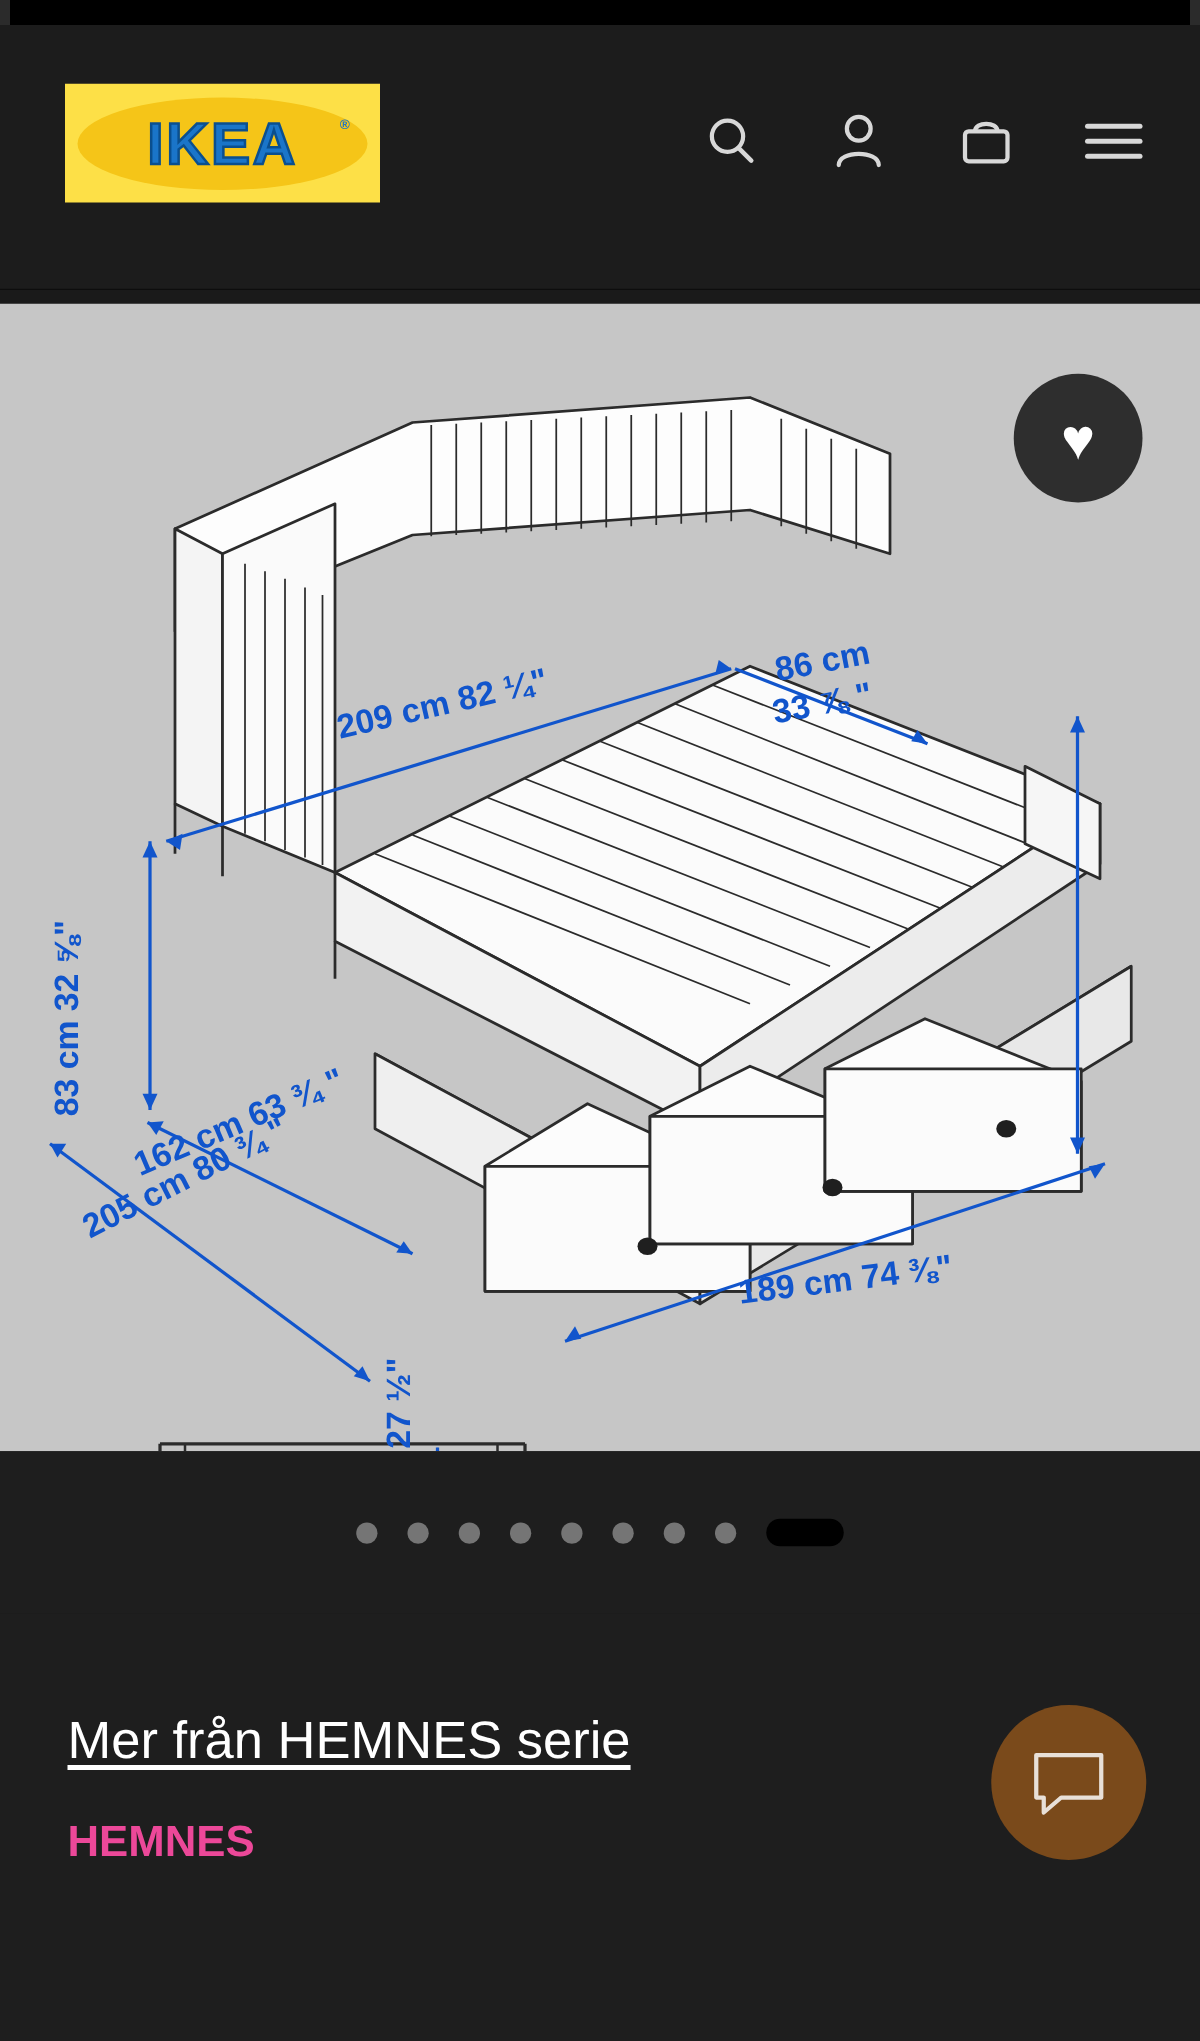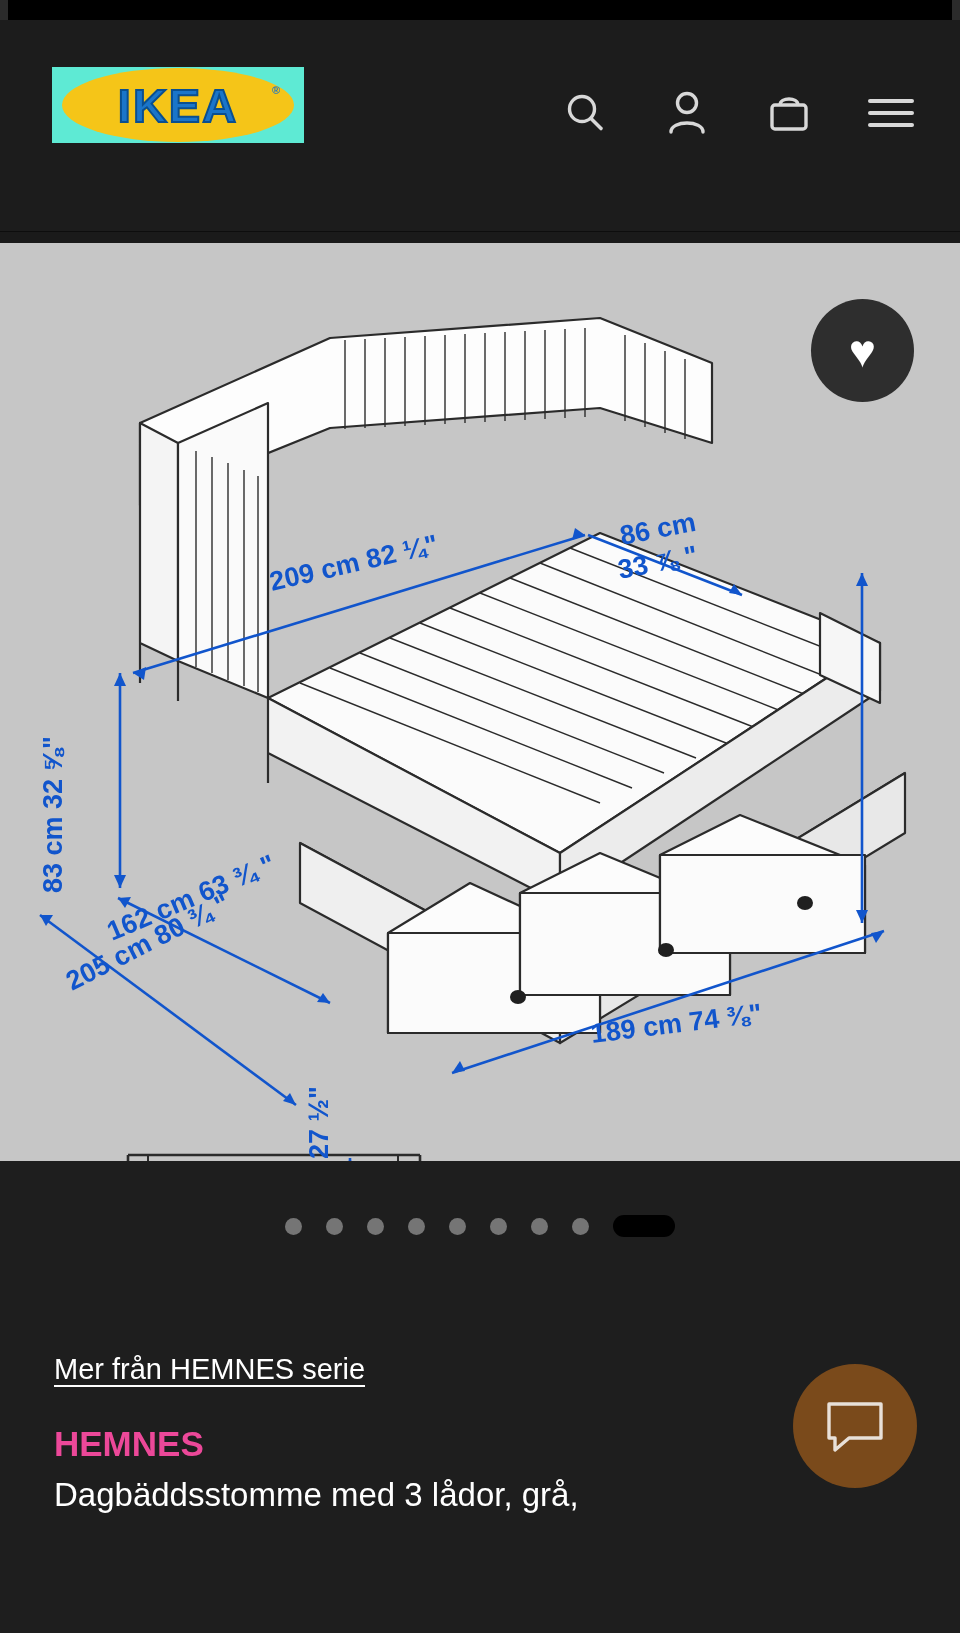--- a/index.html
+++ b/index.html
@@ -35,22 +35,22 @@
   .header {
     position: absolute;
     left: 0; top: 20px;
     width: 960px; height: 212px;
     background: #1c1c1c;
     border-bottom: 1px solid #0d0d0d;
   }
   .logo {
     position: absolute;
     left: 52px; top: 47px;
-    width: 252px; height: 76px;
-    background: #5eead4;
+    width: 252px; height: 95px;
+    background: #fde047;
     display: flex; align-items: center; justify-content: center;
   }
   .logo-oval {
     width: 232px; height: 74px;
     background: #f5c518;
     border-radius: 50%;
     display: flex; align-items: center; justify-content: center;
     position: relative;
   }
   .logo-text {
@@ -134,25 +134,26 @@
   
   .content {
     position: absolute;
     left: 0; top: 1291px;
     width: 960px; height: 342px;
     background: #1e1e1e;
     padding: 62px 54px 0 54px;
   }
   .series-link {
     color: #ffffff;
-    font-size: 29px;
+    font-size: 42px;
     text-decoration: underline;
     text-underline-offset: 6px;
     cursor: pointer;
     display: inline-block;
+    margin-top: 15px;
   }
   .product-name {
     margin-top: 38px;
     color: #ec4899;
     font-size: 35px;
     font-weight: bold;
   }
   .product-desc {
     margin-top: 10px;
     color: #ffffff;
@@ -378,21 +379,20 @@
     <div class="dot"></div>
     <div class="dot"></div>
     <div class="dot"></div>
     <div class="dot"></div>
     <div class="dot active"></div>
   </div>
 
   <div class="content">
     <a class="series-link">Mer från HEMNES serie</a>
     <div class="product-name">HEMNES</div>
-    <div class="product-desc">Dagbäddsstomme med 3 lådor, grå,</div>
   </div>
 
   <div class="chat-fab">
     <svg width="64" height="56" viewBox="0 0 64 56">
       <path d="M6 6 L58 6 L58 40 L26 40 L12 52 L12 40 L6 40 Z" fill="none" stroke="#e8e0d8" stroke-width="3.4" stroke-linejoin="round"></path>
     </svg>
   </div>
 
 </div>
 

